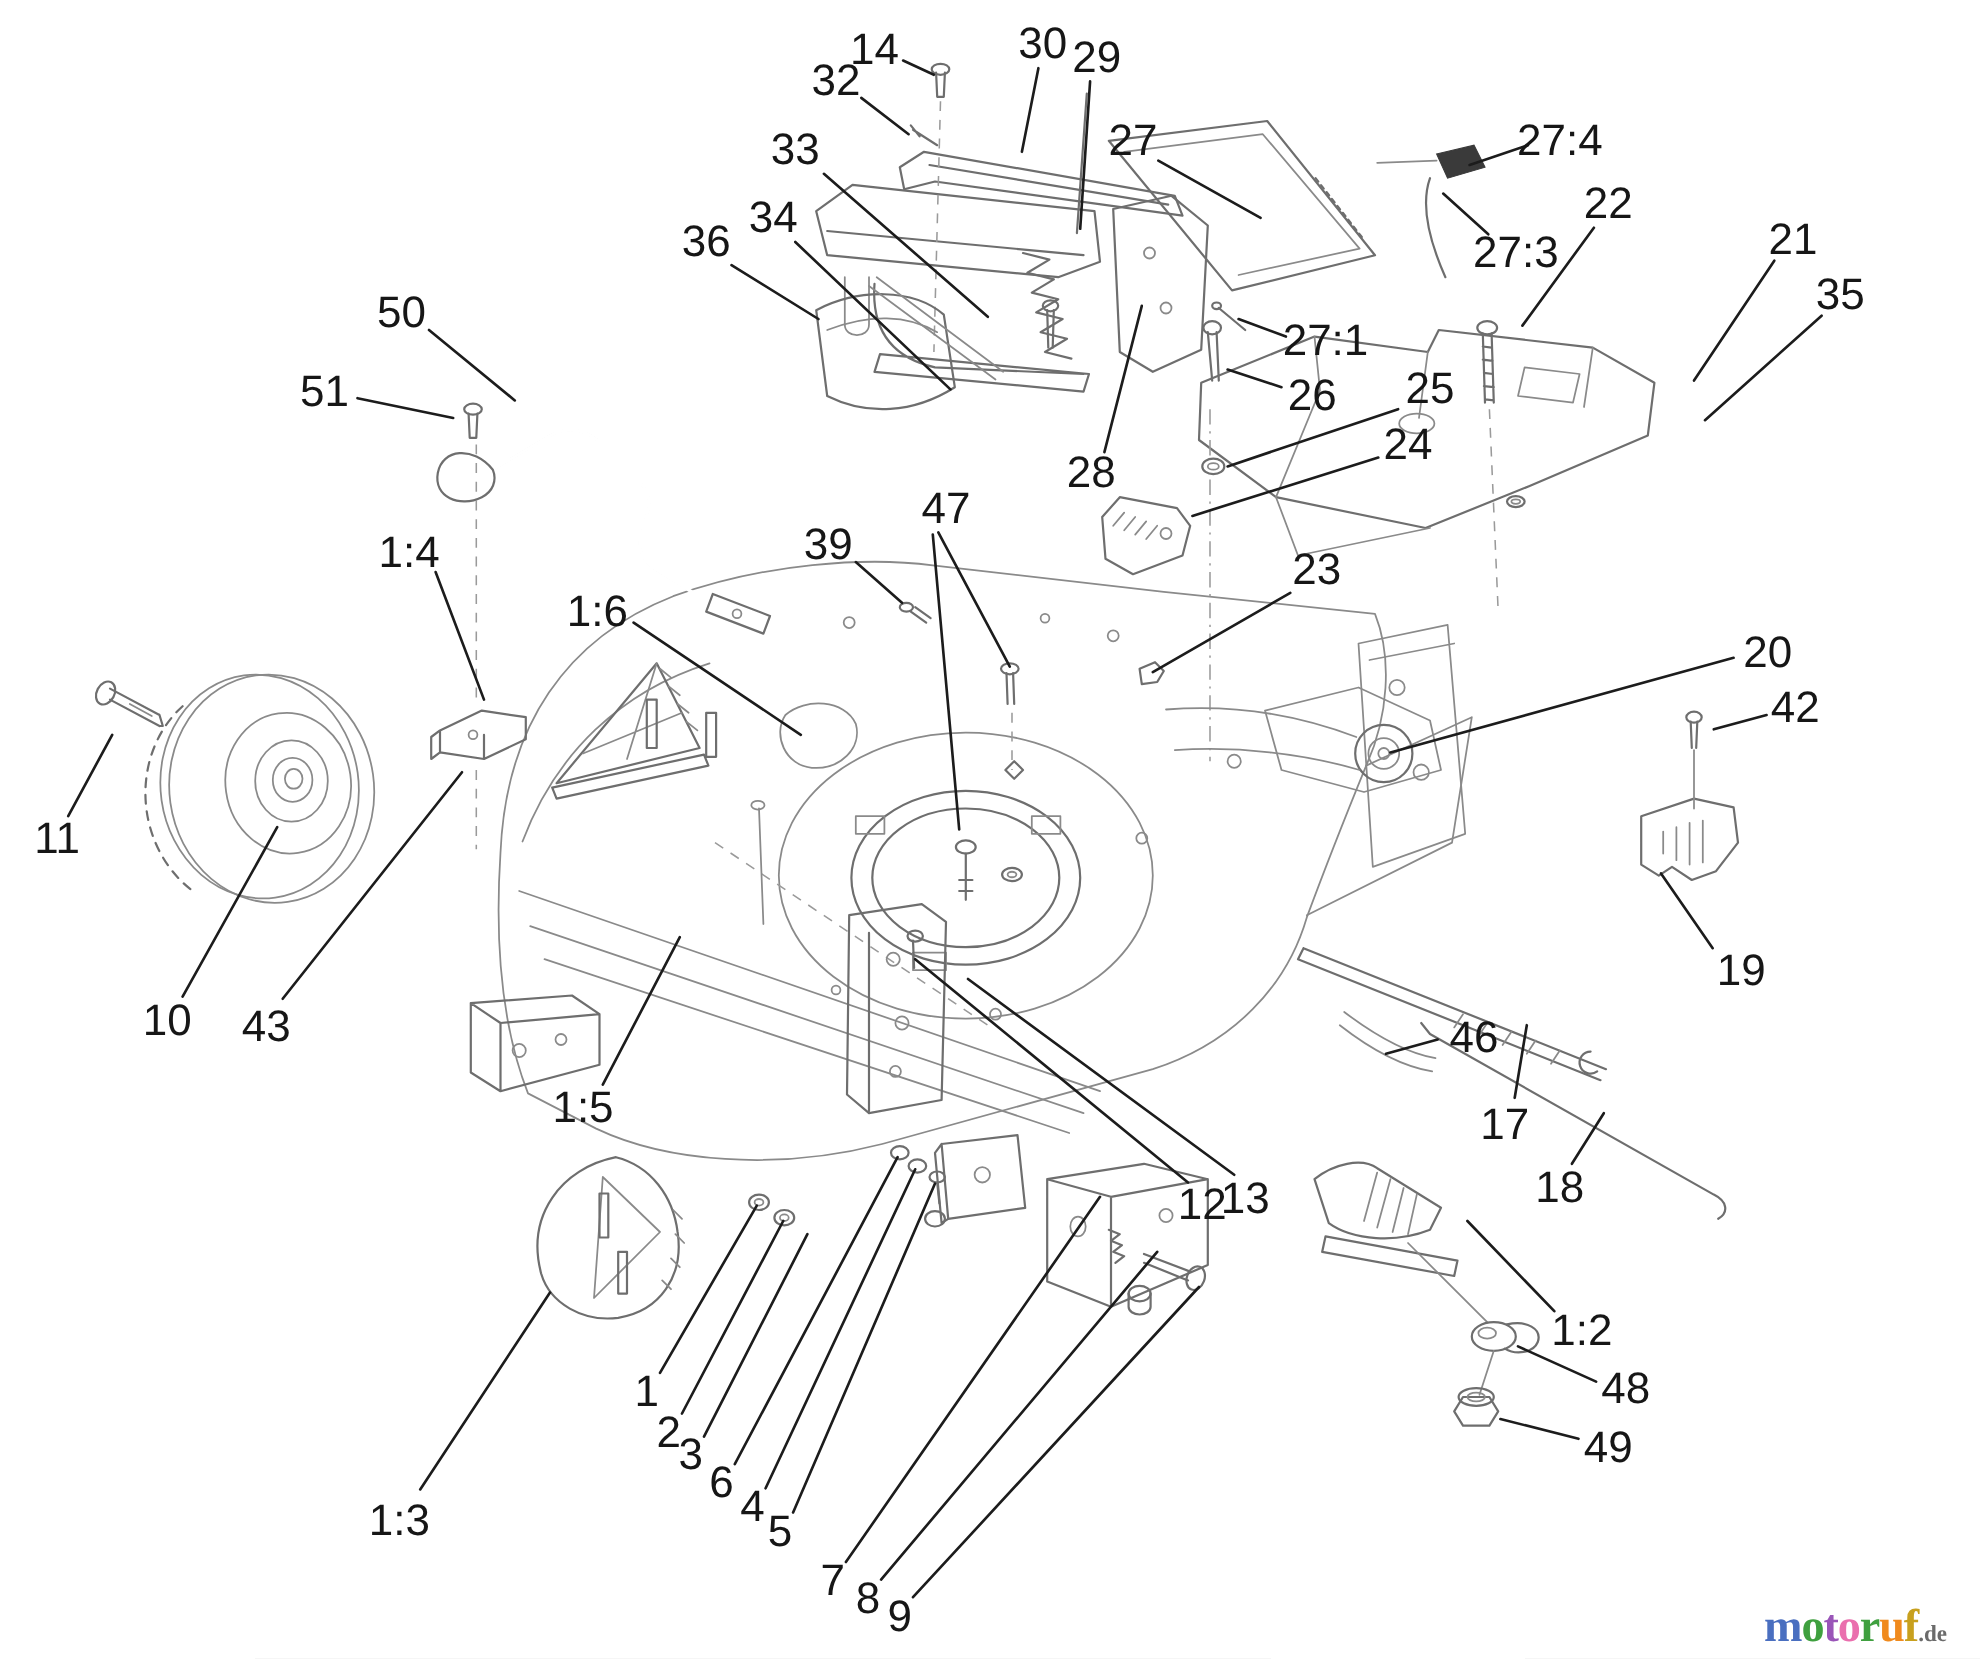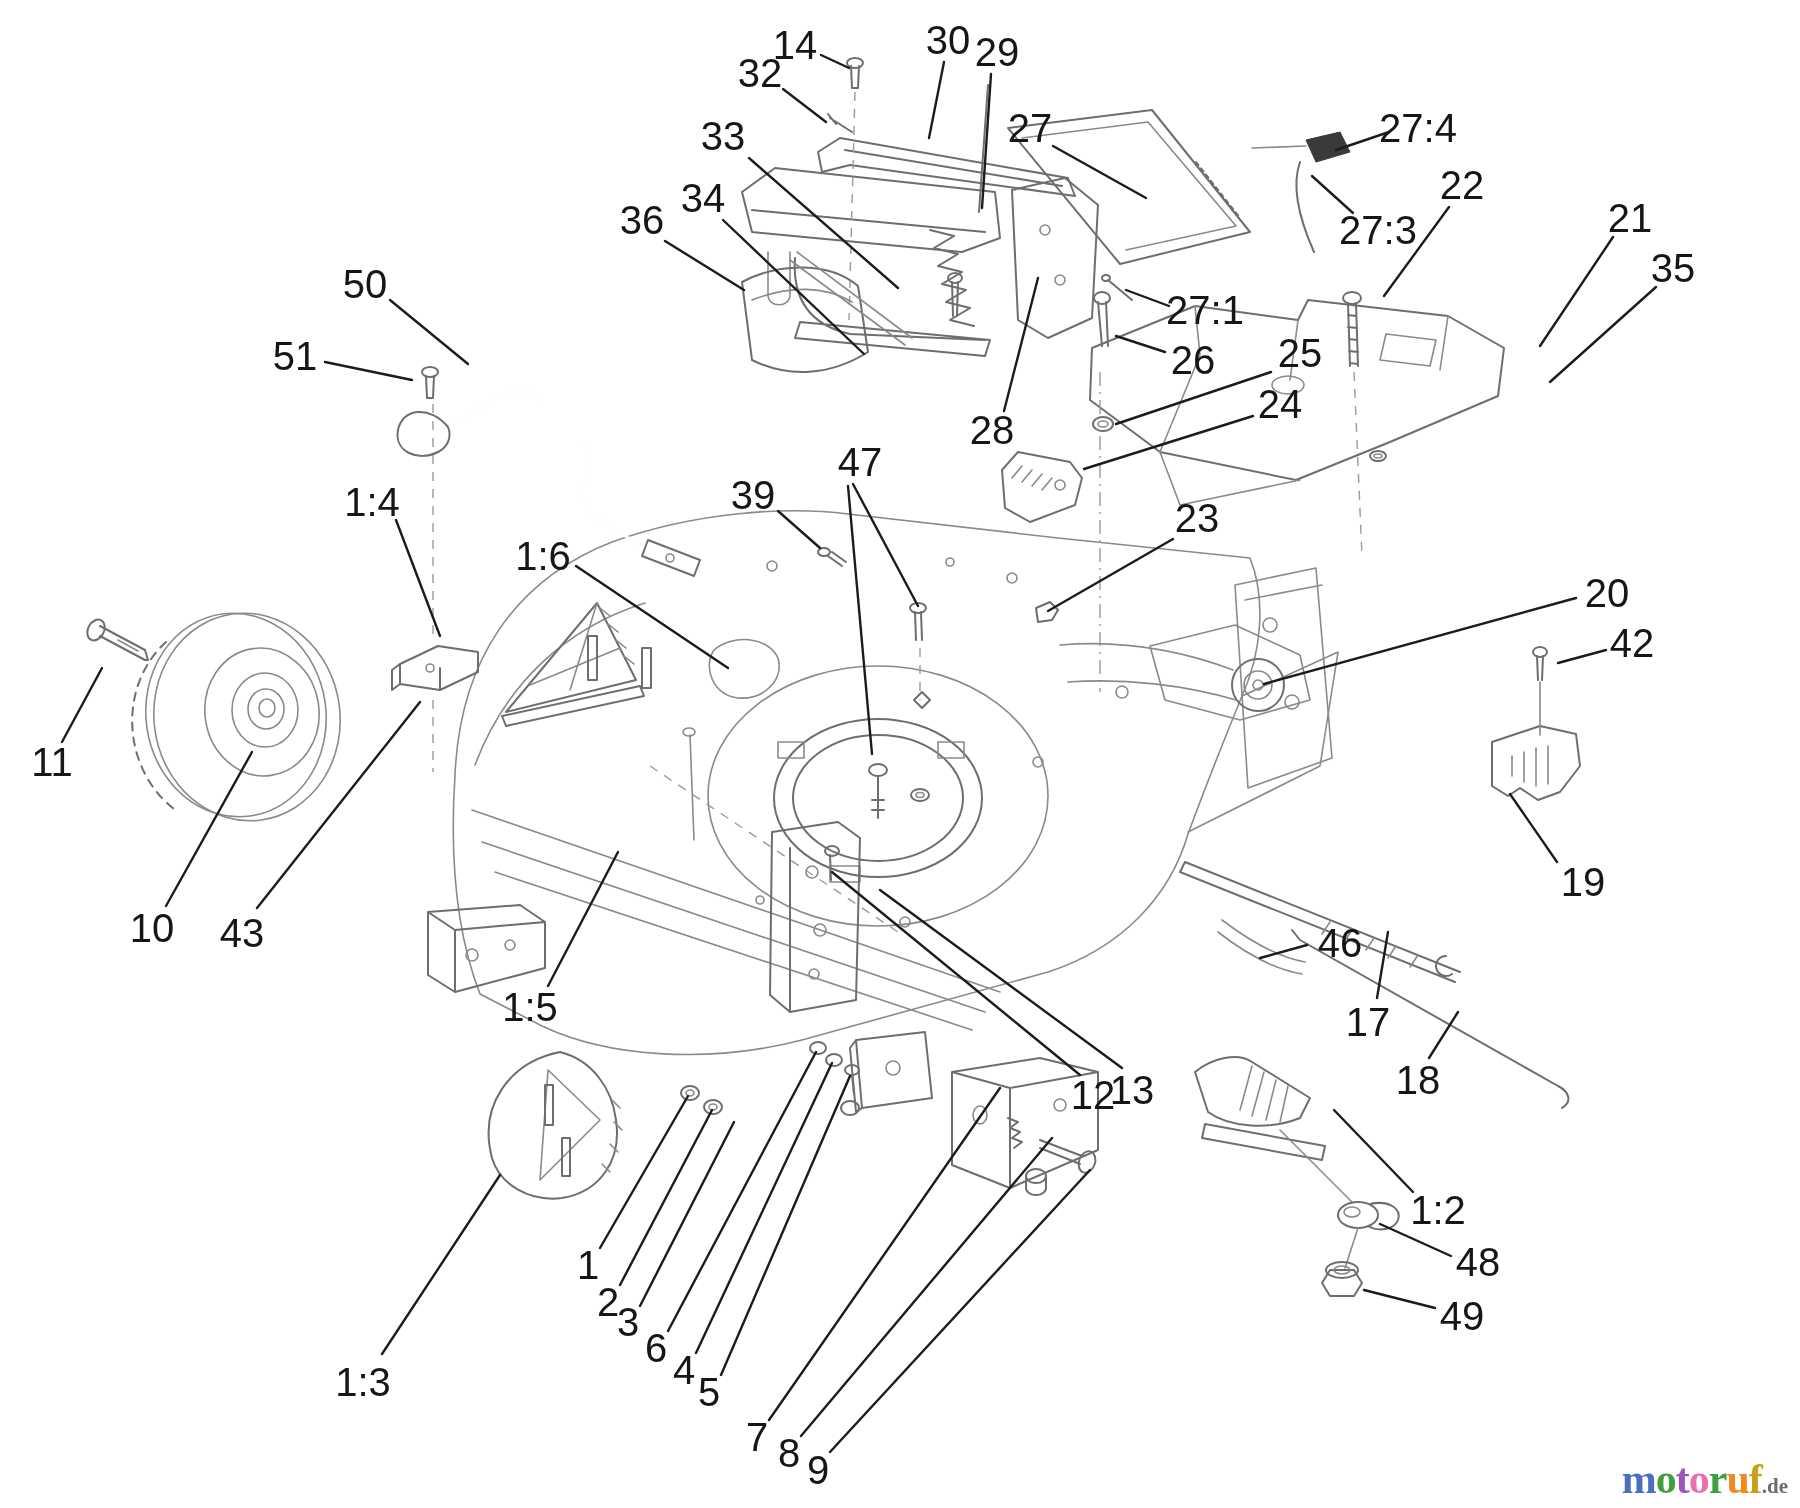--- a/index.html
+++ b/index.html
@@ -15,21 +15,21 @@
   .part-dk{stroke:#6e6e6e;fill:none;stroke-width:2;stroke-linejoin:round;stroke-linecap:round;}
   .dash{stroke:#9a9a9a;fill:none;stroke-width:1.4;stroke-dasharray:9 8;}
   .dashdot{stroke:#9a9a9a;fill:none;stroke-width:1.4;stroke-dasharray:14 6 2 6;}
   .callout{
     font-family:"Liberation Sans", sans-serif;
     font-size:40px;fill:#161616;
     text-anchor:middle;dominant-baseline:central;
   }
   .leader{stroke:#1c1c1c;stroke-width:2.4;stroke-linecap:round;}
   #watermark{
-    position:absolute;right:12px;bottom:8px;
+    position:absolute;right:30px;bottom:8px;
     font-family:"Liberation Serif", serif;
     font-weight:bold;font-size:42px;line-height:1;
     letter-spacing:-1px;white-space:nowrap;
     user-select:none;
   }
   #watermark .suffix{font-size:21px;font-weight:bold;letter-spacing:0;}
 </style>
 </head>
 <body>
 

